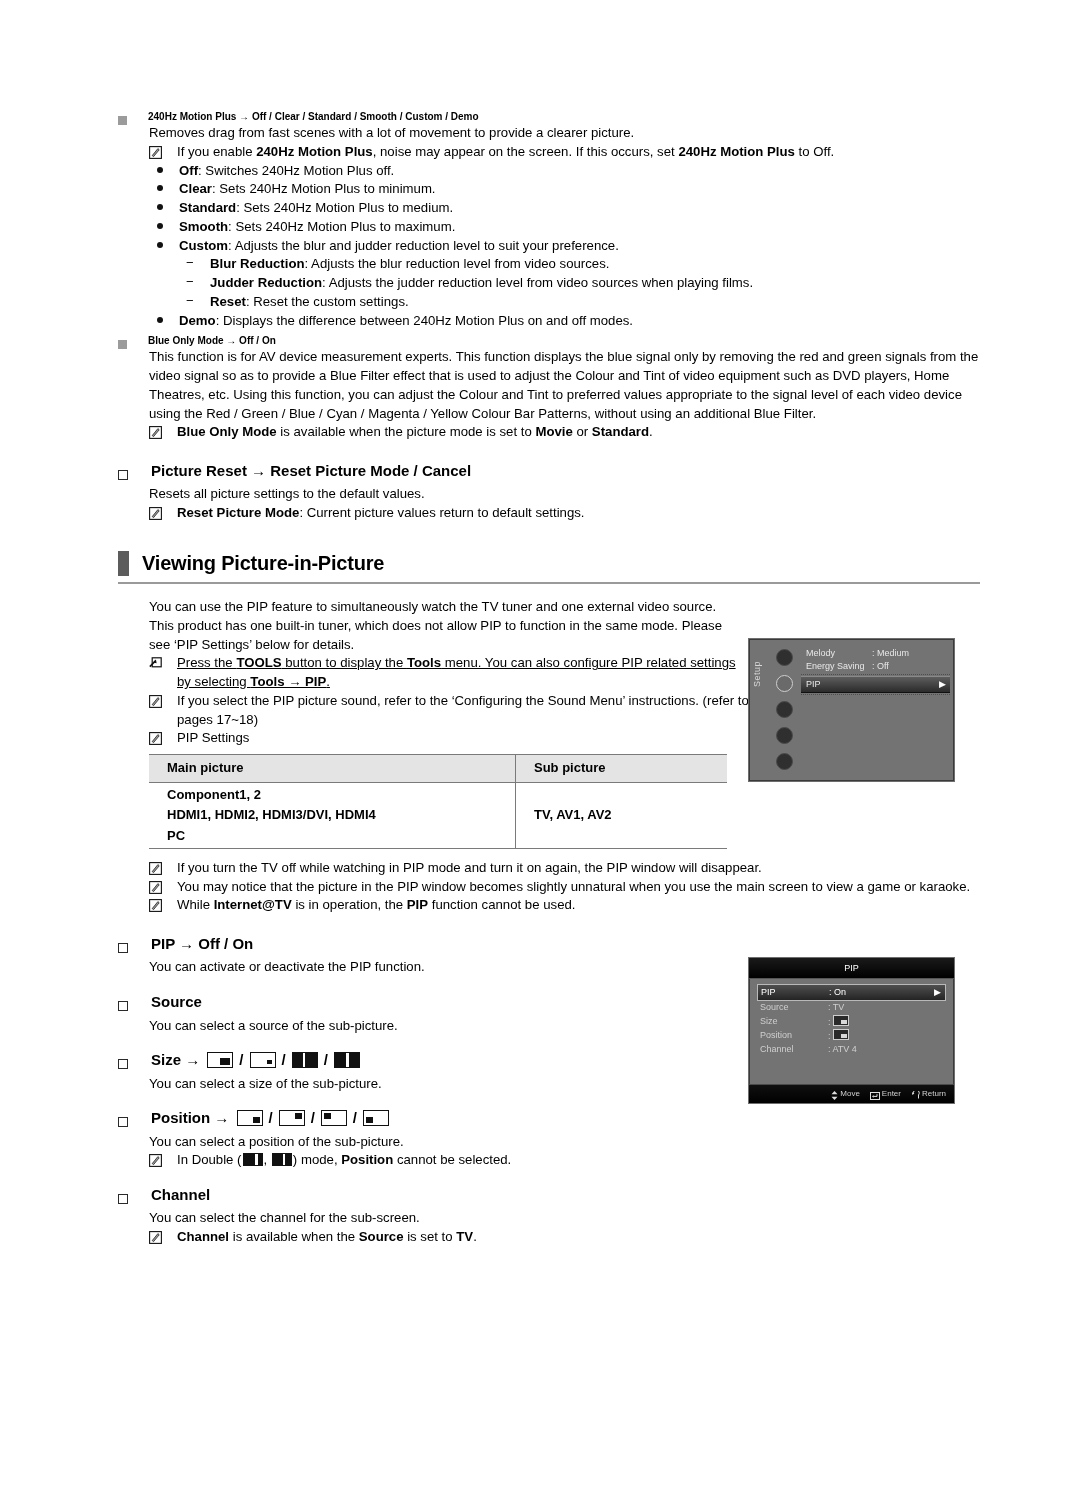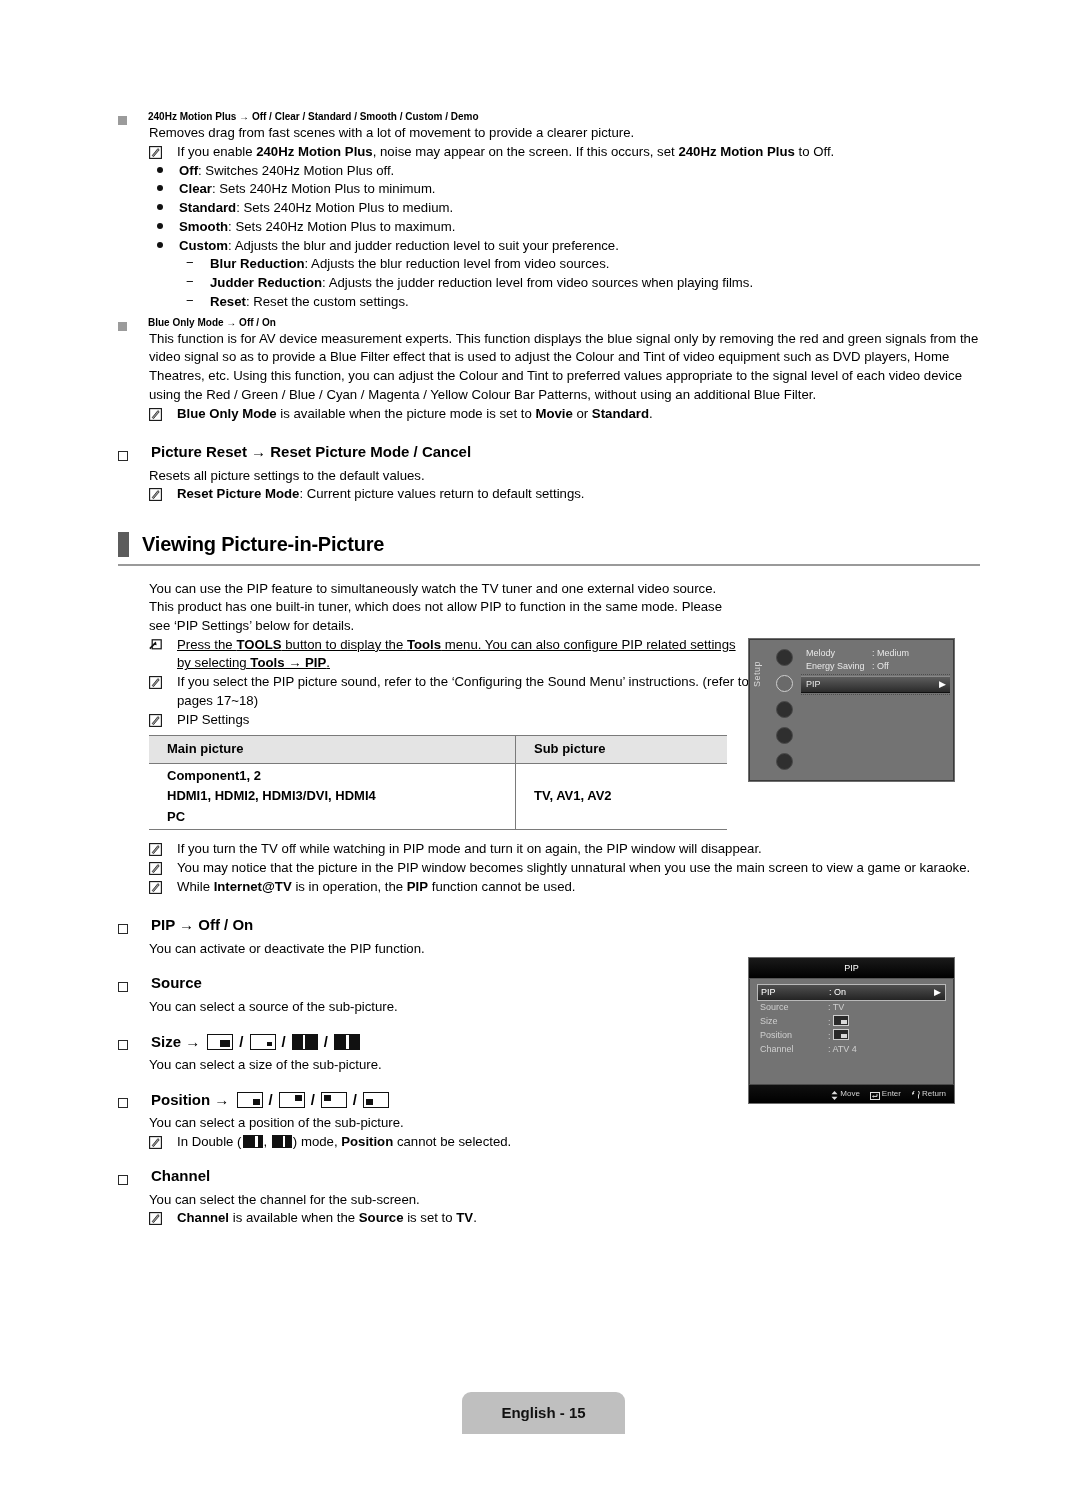--- a/index.html
+++ b/index.html
@@ -421,20 +421,26 @@
     </div>
     <div class="row ind-3">
       <span class="mk mk-dash">−</span>
       <span class="txt"><b>Judder Reduction</b><span>: Adjusts the judder reduction level from video sources when playing films.</span></span>
     </div>
     <div class="row ind-3">
       <span class="mk mk-dash">−</span>
       <span class="txt"><b>Reset</b><span>: Reset the custom settings.</span></span>
     </div>
 
+    <div class="row ind-1">
+      <span class="mk mk-dot">
+          <i></i>
+        </span>
+      <span class="txt"><b>Demo</b><span>: Displays the difference between 240Hz Motion Plus on and off modes.</span></span>
+    </div>
 
     <div class="sp4"></div>
 
     <div class="row">
       <span class="mk mk-sq">
           <i></i>
         </span>
       <span class="txt lvl1">Blue Only Mode → Off / On</span>
     </div>
     <div class="row ind-1">
@@ -731,15 +737,14 @@
           <svg width="9" height="9" viewBox="0 0 9 9">
               <path d="M7.5 7.5 L7.5 4 A3 3 0 1 0 2.3 2.6" stroke="#ddd" fill="none" stroke-width="1"></path>
               <path d="M1 1.2 L3.4 2.4 L1.3 3.9 Z" fill="#ddd"></path>
             </svg>
           <span class="lbl">Return</span>
         </span>
       </div>
     </div>
   </div>
 
-  <div class="footer-tab">English - 15</div>
 
 </div>
 
 </body></html>

